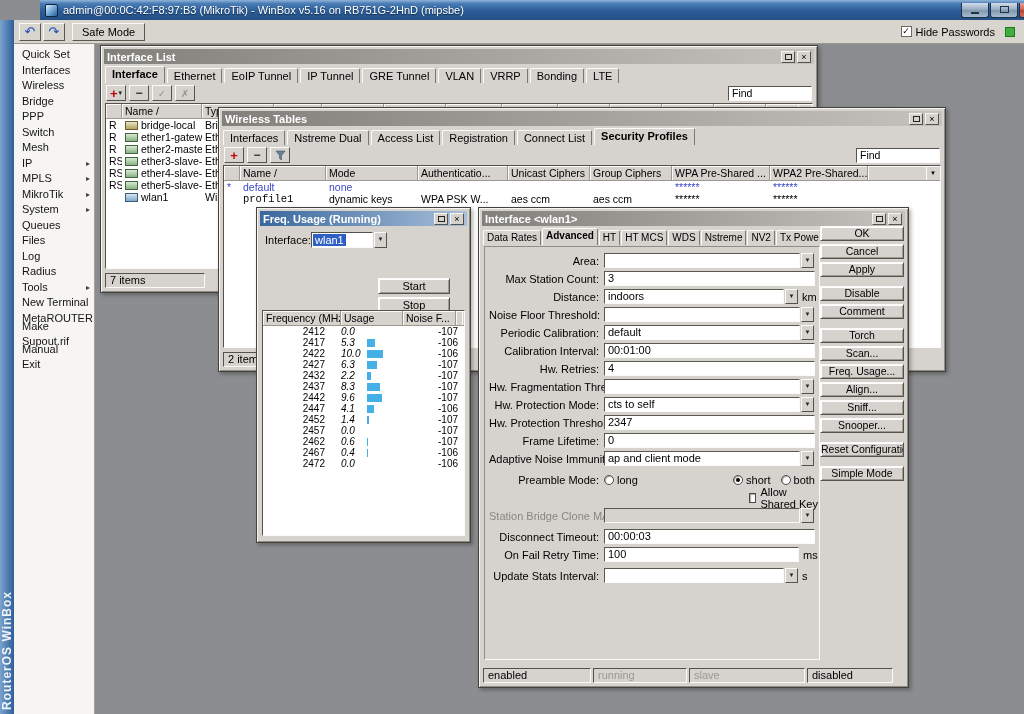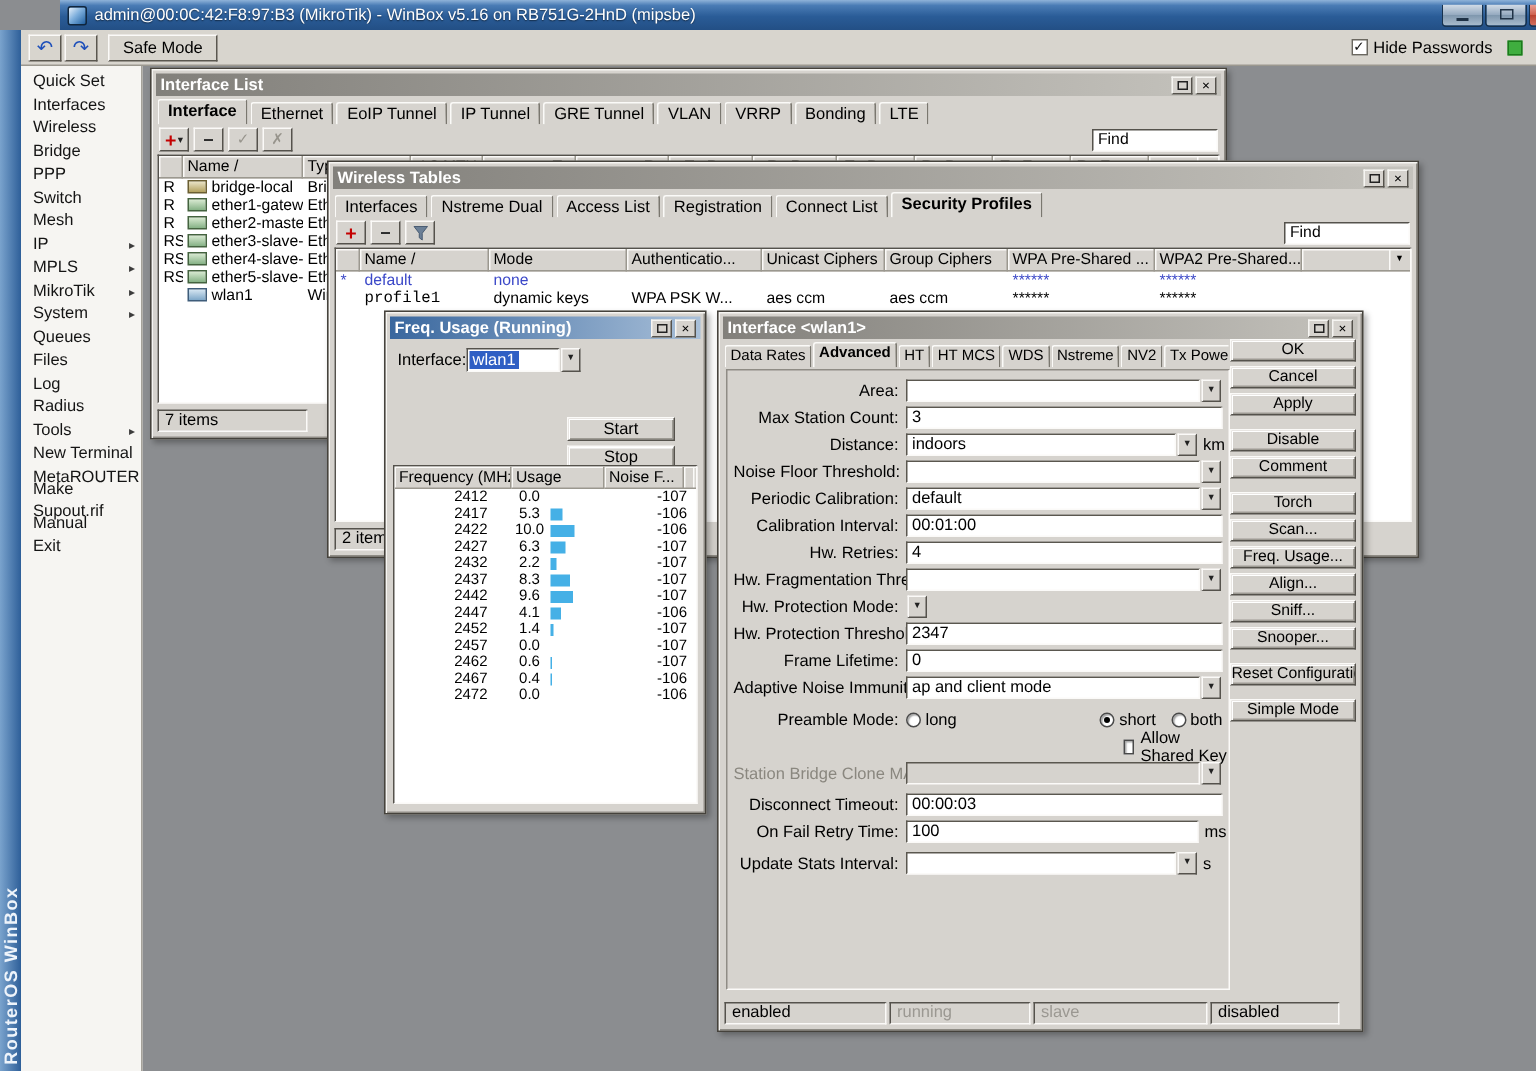--- a/index.html
+++ b/index.html
@@ -103,21 +103,21 @@
     padding:1px 1px; line-height:12px; overflow:hidden; }
   .combo-selval { background:#2f5fc4; color:#fff; padding:0 2px; display:inline-block; }
   .arrbtn { width:13px; height:16px; margin-left:1px; background:#d6d3ce; border:1px solid;
     border-color:#fbfaf8 #55524c #55524c #fbfaf8; font-size:6px; line-height:13px; text-align:center; color:#222; }
   .fu-btns { position:absolute; right:20px; top:22px; width:72px; display:flex; flex-direction:column;margin-top:48px; }
   .fbtn { height:16px; line-height:14px; margin-bottom:3px; }
   .fbtn.gap { margin-top:6px; }
   .fgrow { display:flex; height:11px; line-height:11px; font-size:10px; }
   .f-freq { flex:0 0 78px; text-align:right; padding-right:16px; }
   .f-usage { flex:0 0 62px; display:flex; align-items:center; }
-  .unum { width:24px; text-align:center; margin-right:2px; }
+  .unum { width:24px; text-align:left; margin-right:2px;font-style:italic; }
   .ubar { height:8px; background:#45b0e6; }
   .f-noise { flex:1 1 auto; text-align:right; padding-right:6px; }
 
   
   .adv-panel { position:absolute; left:5px; top:38px; width:336px; height:414px; border:1px solid;
     border-color:#8f8c85 #fbfaf8 #fbfaf8 #8f8c85; padding-top:6px; overflow:hidden; }
   .frow { display:flex; align-items:center; height:15px; margin:0 0 3px 4px; }
   .frow.gap { margin-top:6px; }
   .flabel { width:115px; text-align:right; padding-right:5px; flex:0 0 115px; white-space:nowrap; }
   .flabel.dim { color:#8a877f; }
@@ -604,20 +604,21 @@
         <span class="flabel">Hw. Retries:</span>
         <div class="fin" style="width: 211px;"><span>4</span></div>
       </div>
       <div class="frow">
         <span class="flabel">Hw. Fragmentation Threshold:</span>
         <div class="fin" style="width: 196px;"><span></span></div>
         <span class="arrbtn" style="height: 15px;">▼</span>
       </div>
       <div class="frow">
         <span class="flabel">Hw. Protection Mode:</span>
+        <div class="fin" style="width: 196px;"><span>cts to self</span></div>
         <span class="arrbtn" style="height: 15px;">▼</span>
       </div>
       <div class="frow">
         <span class="flabel">Hw. Protection Threshold:</span>
         <div class="fin" style="width: 211px;"><span>2347</span></div>
       </div>
       <div class="frow">
         <span class="flabel">Frame Lifetime:</span>
         <div class="fin" style="width: 211px;"><span>0</span></div>
       </div>

